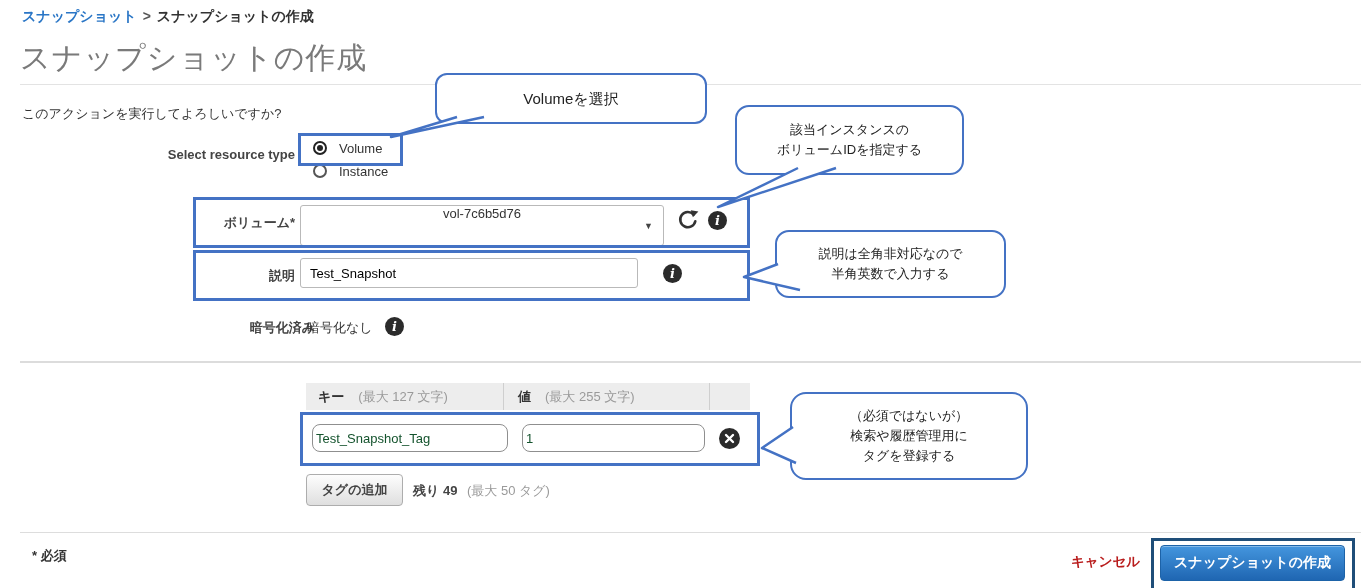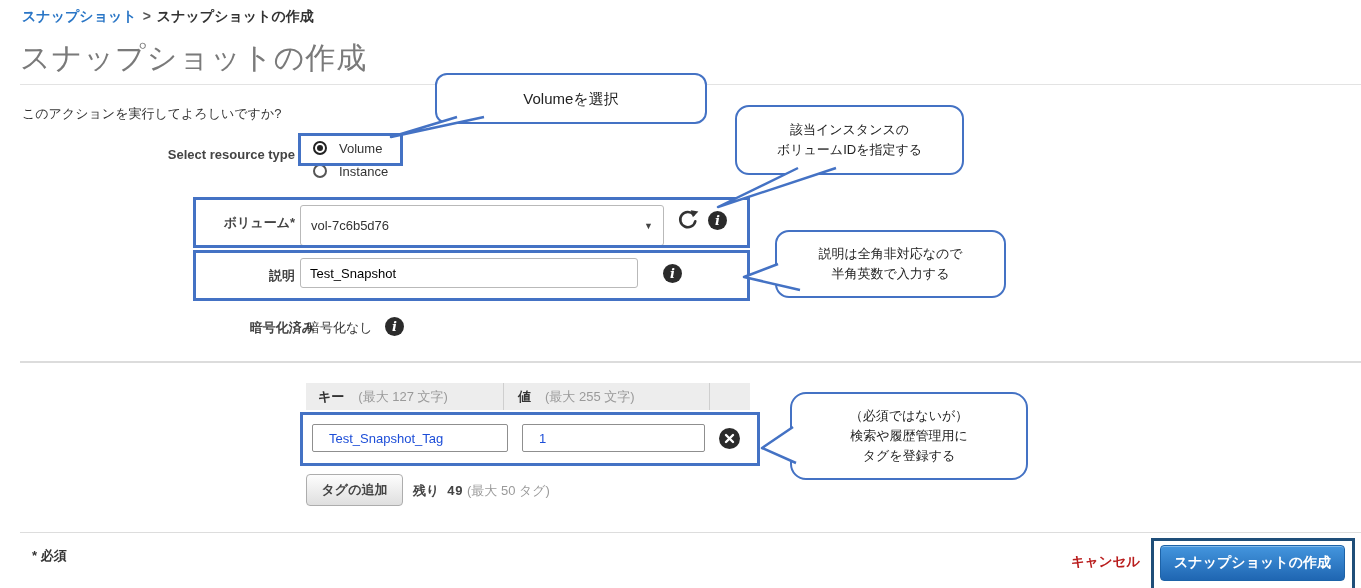--- a/index.html
+++ b/index.html
@@ -29,25 +29,25 @@
   .radio.checked{border-color:#222;}
   .radio.checked::after{content:"";position:absolute;left:2px;top:2px;width:6px;height:6px;
          border-radius:50%;background:#222;}
 
   
   .ann{border:3px solid #4472c4;background:transparent;z-index:2;pointer-events:none;}
   .ann-dark{border:3px solid #1f4e79;background:transparent;z-index:2;pointer-events:none;}
 
   
   .select{left:300px;width:364px;height:41px;border:1px solid #b9b9b9;border-radius:3px;background:#fff;
-          display:flex;align-items:center;padding:0 10px;box-sizing:border-box;cursor:pointer;}
+          display:flex;align-items:center;padding:0 10px;box-sizing:border-box;cursor:pointer;flex-direction:column;}
   .select .caret{margin-left:auto;font-size:9px;color:#444;}
   .txtin{border:1px solid #b9b9b9;border-radius:3px;padding:0 9px;font-size:13px;color:#000000;
          font-family:"Liberation Sans","DejaVu Sans",sans-serif;box-sizing:border-box;background:#fff;}
-  .tagin{border:1px solid #8f8f8f;border-radius:2px;padding:0 16px;font-size:13px;color:#1d4ed8;
+  .tagin{border:1px solid #8f8f8f;border-radius:8px;padding:0 3px;font-size:13px;color:#14532d;
          font-family:"Liberation Sans","DejaVu Sans",sans-serif;box-sizing:border-box;background:#fff;}
 
   
   .cicon{width:19px;height:19px;border-radius:50%;background:#2b2b2b;color:#fff;display:flex;
          align-items:center;justify-content:center;cursor:pointer;}
   .cicon .i{font-family:"DejaVu Serif",serif;font-weight:700;font-style:italic;font-size:13px;line-height:1;}
 
   
   .tag-header{left:306px;top:383px;width:444px;height:27px;background:#ededed;display:flex;align-items:center;}
   .tag-header .col{display:flex;align-items:center;height:100%;box-sizing:border-box;}
@@ -150,21 +150,21 @@
   <div class="abs ann" style="left:300px;top:412px;width:454px;height:48px;"></div>
   <input class="abs tagin" style="left: 312px; top: 424px; width: 196px; height: 28px;" value="Test_Snapshot_Tag">
   <input class="abs tagin" style="left: 522px; top: 424px; width: 183px; height: 28px;" value="1">
   <div class="abs cicon" style="left:719px;top:428px;width:21px;height:21px;">
     <svg width="11" height="11" viewBox="0 0 11 11">
       <path d="M2 2 L9 9 M9 2 L2 9" stroke="#fff" stroke-width="2.4" stroke-linecap="round"></path>
     </svg>
   </div>
 
   <div class="abs btn-gray" style="left:306px;top:474px;width:95px;height:30px;">タグの追加</div>
-  <div class="abs semib" style="left:413px;top:482px;font-family:Liberation Mono, monospace;">残り 49</div>
+  <div class="abs semib" style="left:413px;top:482px;">残り 49</div>
   <div class="abs muted" style="left:467px;top:482px;">(最大 50 タグ)</div>
 
   <div class="abs thin-divider" style="left:20px;right:0;top:532px;"></div>
   <div class="abs required" style="left:32px;top:547px;">* 必須</div>
   <div class="abs cancel-link" style="left:1071px;top:553px;">キャンセル</div>
   <div class="abs ann-dark" style="left:1151px;top:538px;width:198px;height:47px;"></div>
   <div class="abs btn-primary" style="left:1160px;top:545px;width:183px;height:34px;">スナップショットの作成</div>
 
   <div class="abs callout" style="left:435px;top:73px;width:268px;height:47px;font-size:15px;">
     <span>Volumeを選択</span>

